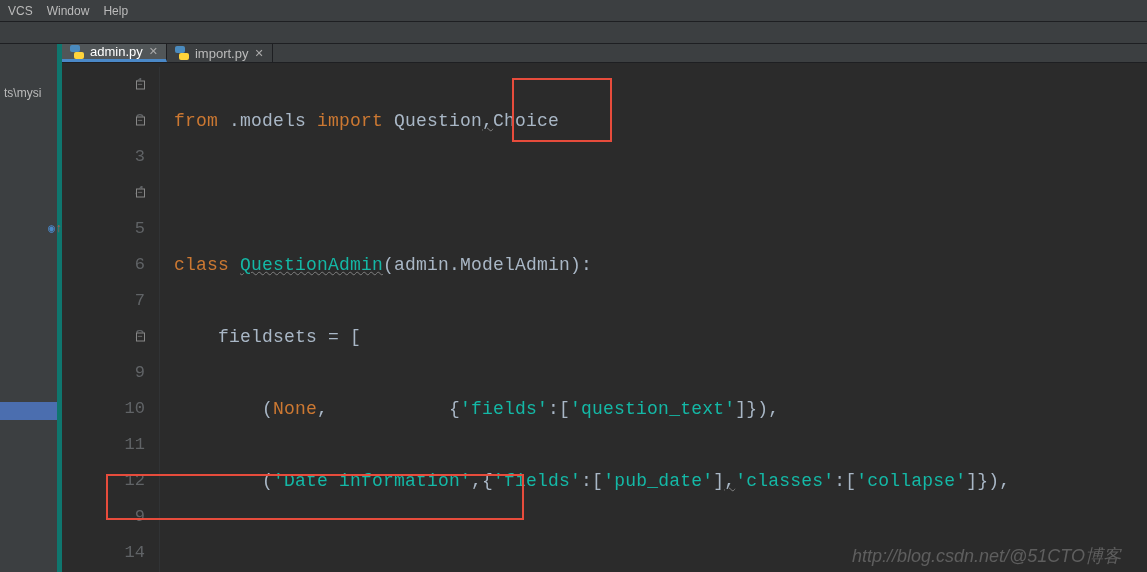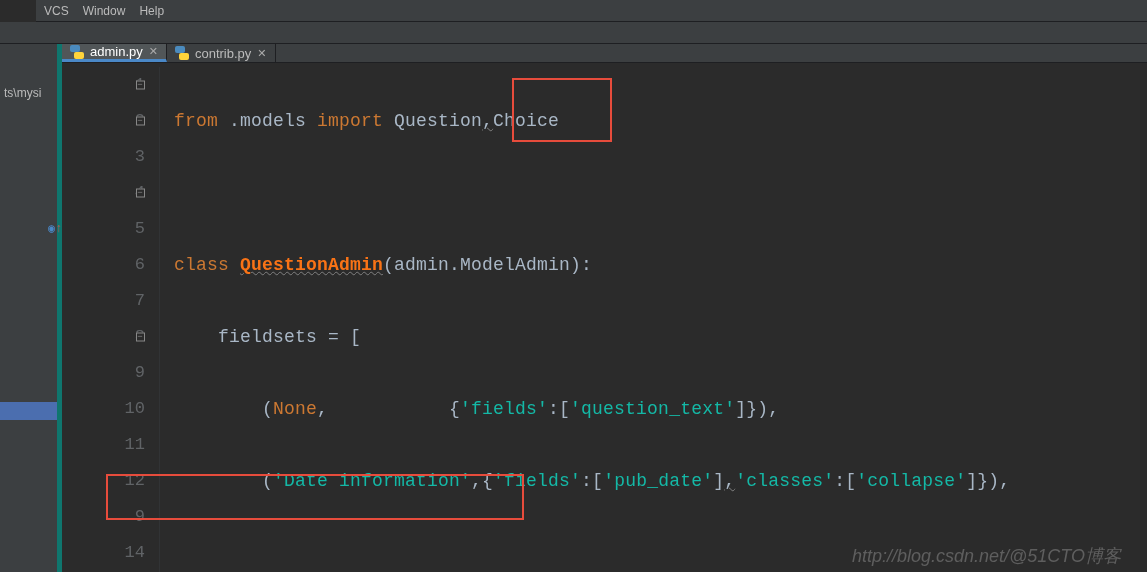--- a/index.html
+++ b/index.html
@@ -16,21 +16,20 @@
   height: 22px;
   background: #3c3f41;
   display: flex;
   align-items: center;
   padding-left: 8px;
   gap: 14px;
   color: #bbb;
   font-family: sans-serif;
   font-size: 12px;
   border-bottom: 1px solid #1e1f22;
-  margin-left: 36px;
 }
 .toolbar-strip {
   height: 22px;
   background: #3c3f41;
   border-bottom: 1px solid #1e1f22;
 }
 .main {
   display: flex;
   height: calc(100% - 44px);
 }
@@ -147,21 +146,21 @@
 .source {
   padding-left: 14px;
   white-space: pre;
   color: #a9b7c6;
   letter-spacing: 0.2px;
   position: relative;
 }
 .src-line { height: 36px; }
 .kw { color: #cc7832; }
 .str { color: #14b8a6; }
-.cls { color: #f97316; font-weight: bold; }
+.cls { color: #14b8a6; }
 .wavy { text-decoration: underline wavy #808080 1px; }
 .hl-a {
   position: absolute;
   border: 2px solid #e74c3c;
   pointer-events: none;
 }
 .hl1 { left: 512px; top: 78px; width: 100px; height: 64px; }
 .hl2 { left: 106px; top: 474px; width: 418px; height: 46px; }
 .watermark {
   position: absolute;
@@ -193,21 +192,21 @@
 
   <div class="editor-area">
     <div class="tabs">
       <div class="tab active">
         <span class="pyicon"></span>
         <span>admin.py</span>
         <span class="close-x">✕</span>
       </div>
       <div class="tab">
         <span class="pyicon"></span>
-        <span>contrib.py</span>
+        <span>import.py</span>
         <span class="close-x">✕</span>
       </div>
     </div>
 
     <div class="code">
 
       <div class="gutter">
         <div class="gut-line"><span>1</span><span class="gicon">
               <span class="fold">−</span>
             </span></div>

